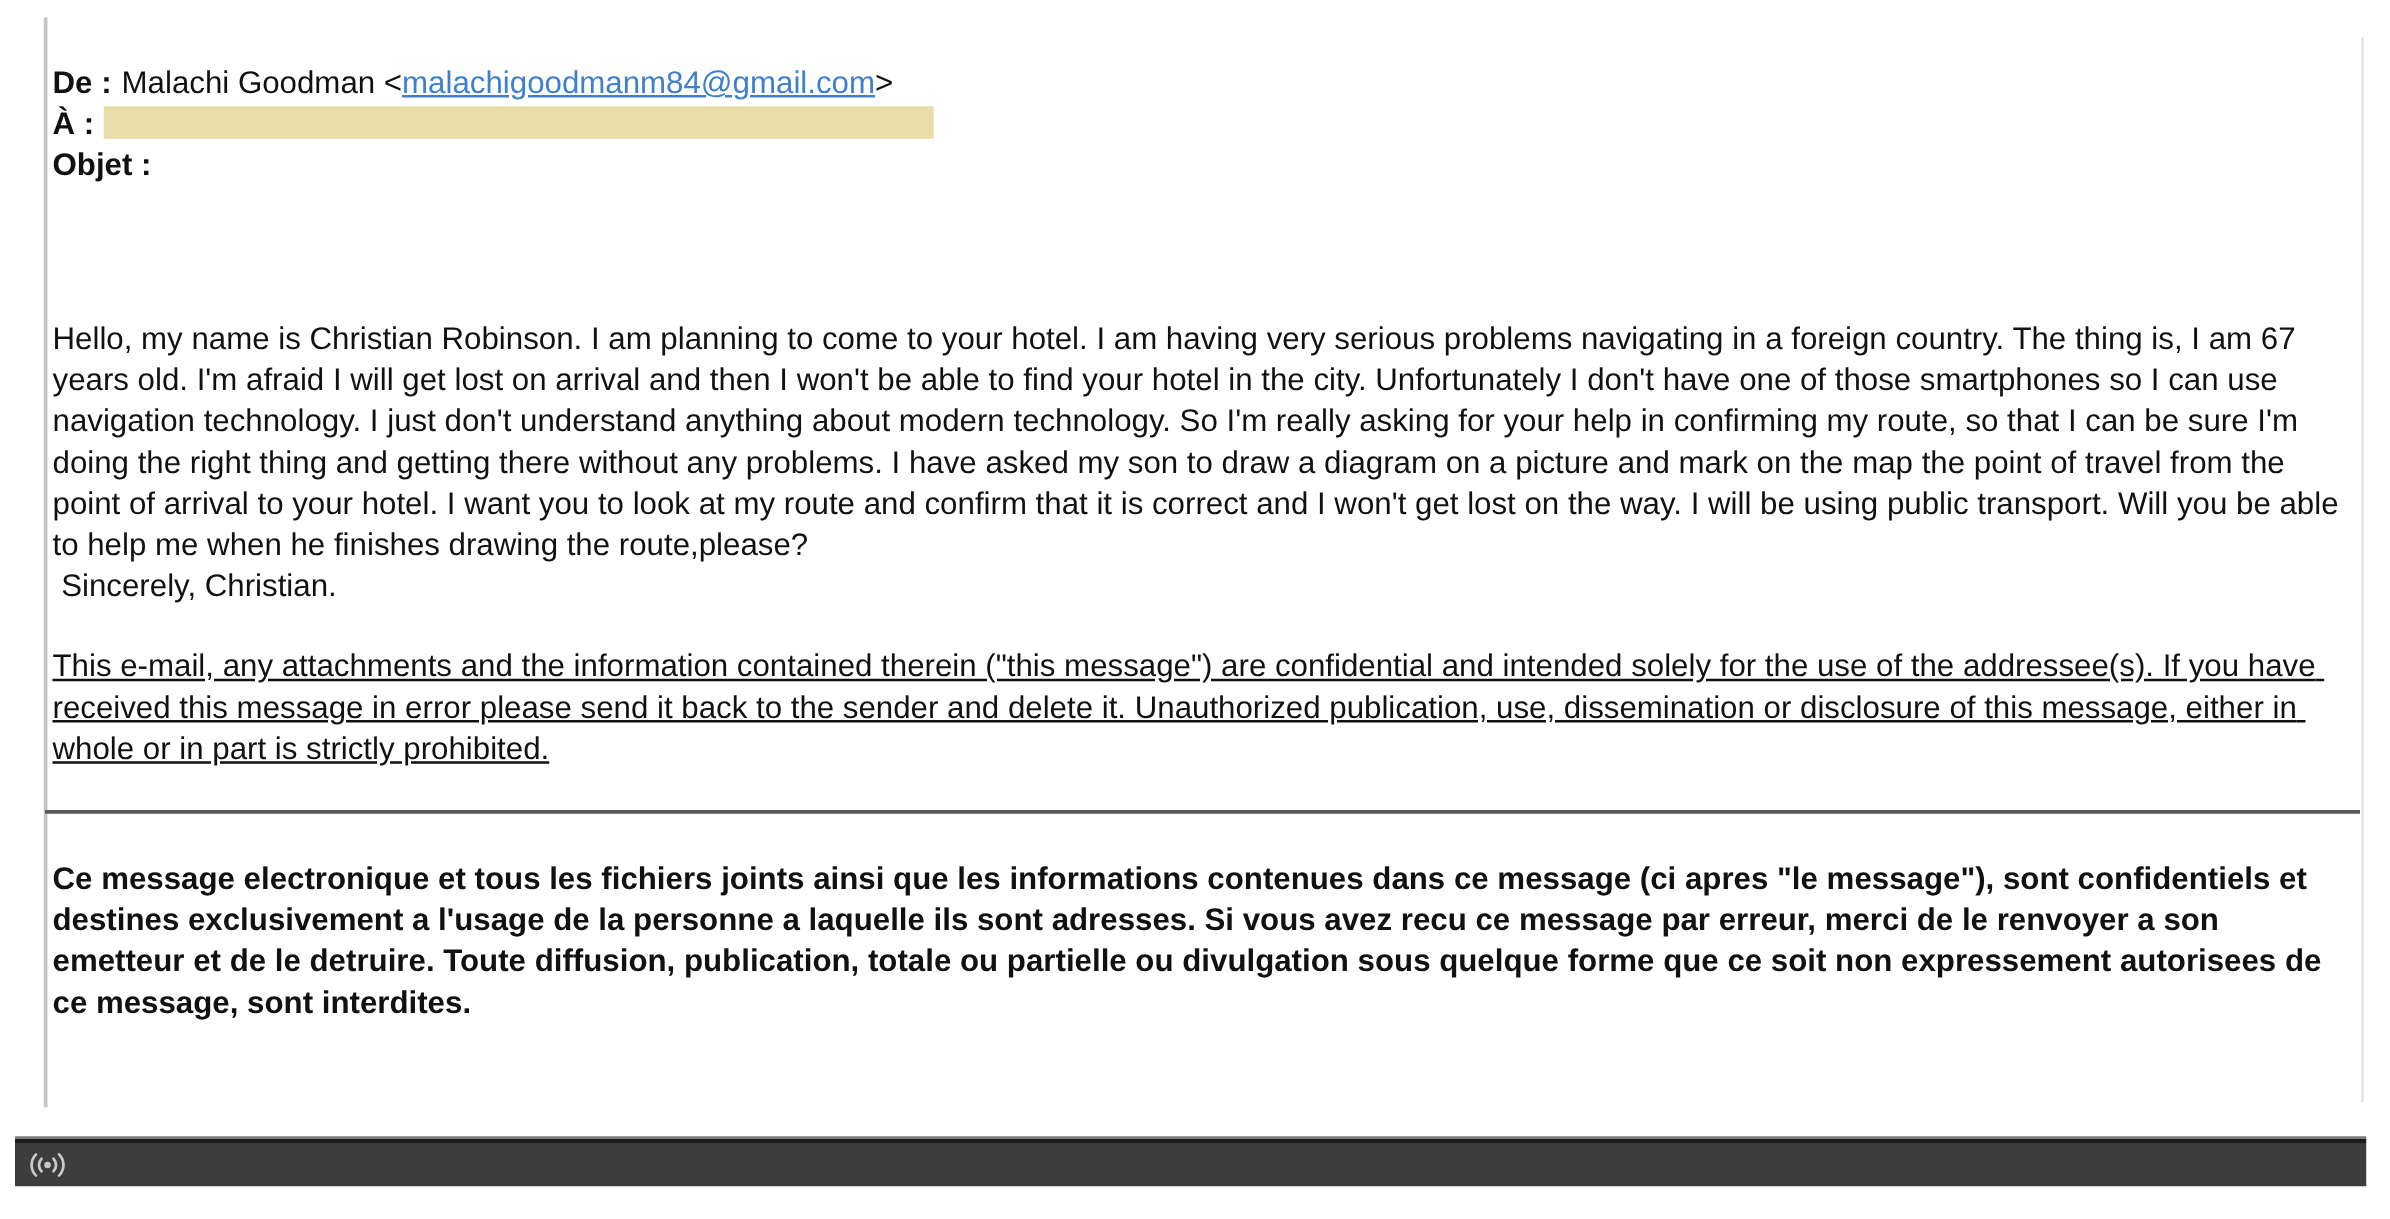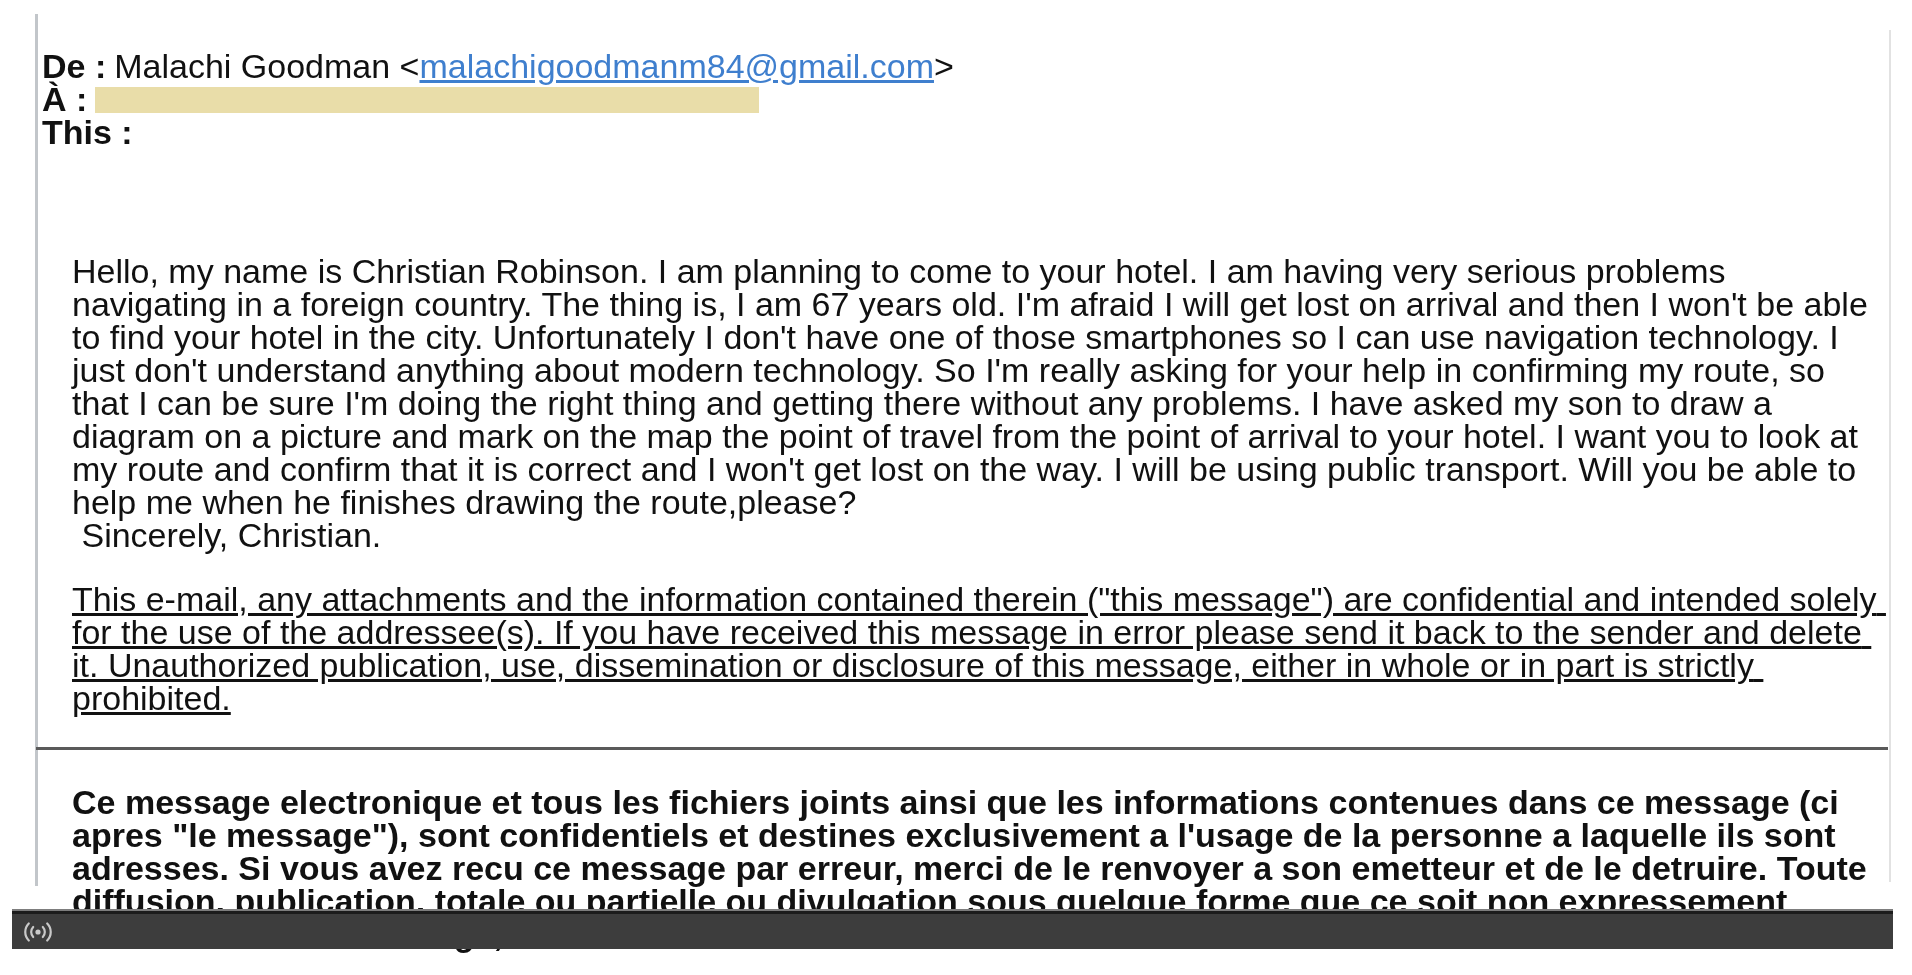--- a/index.html
+++ b/index.html
@@ -24,39 +24,39 @@
     position: absolute;
     left: 1889px; top: 30px;
     width: 2px; height: 852px;
     background: #e2e2e2;
   }
 
   .content {
     position: absolute;
     left: 42px; top: 50px;
     width: 1838px;
-    font-size: 34px;
+    font-size: 25px;
     line-height: 33px;
   }
 
   .hdr-line { white-space: nowrap; }
   .hdr-label { font-weight: 700; margin-right: 8px; }
   .email-link { color: #3f7fce; text-decoration: underline; cursor: pointer; }
 
   .redaction {
     display: inline-block;
     background: #e9dda9;
     height: 26px;
     vertical-align: middle;
     transform: translateY(-2px);
   }
   .redaction.sent { width: 371px; }
   .redaction.to   { width: 664px; }
 
-  .para { white-space: pre-wrap; margin-left: 30px; }
+  .para { white-space: pre-wrap; }
   .para-main { margin-top: 106px; }
   .para-disclaimer-en { margin-top: 31px; text-decoration: underline; }
   .para-disclaimer-fr { margin-top: 36px; font-weight: bold; }
 
   .divider {
     margin-top: 32px;
     margin-left: -6px;
     width: 1852px;
     height: 3px;
     background: #5a5a5a;
@@ -86,21 +86,21 @@
   <div class="content">
 
     <div class="email-headers">
       <div class="hdr-line">
         <span class="hdr-label">De :</span><span>Malachi Goodman &lt;</span><a class="email-link">malachigoodmanm84@gmail.com</a><span>&gt;</span>
       </div>
       <div class="hdr-line">
         <span class="hdr-label">À :</span><span class="redaction to"></span>
       </div>
       <div class="hdr-line">
-        <span class="hdr-label">This :</span>
+        <span class="hdr-label">Objet :</span>
       </div>
     </div>
 
     <div class="para para-main">Hello, my name is Christian Robinson. I am planning to come to your hotel. I am having very serious problems navigating in a foreign country. The thing is, I am 67 years old. I'm afraid I will get lost on arrival and then I won't be able to find your hotel in the city. Unfortunately I don't have one of those smartphones so I can use navigation technology. I just don't understand anything about modern technology. So I'm really asking for your help in confirming my route, so that I can be sure I'm doing the right thing and getting there without any problems. I have asked my son to draw a diagram on a picture and mark on the map the point of travel from the point of arrival to your hotel. I want you to look at my route and confirm that it is correct and I won't get lost on the way. I will be using public transport. Will you be able to help me when he finishes drawing the route,please?
  Sincerely, Christian.</div>
 
     <div class="para para-disclaimer-en">This e-mail, any attachments and the information contained therein ("this message") are confidential and intended solely for the use of the addressee(s). If you have received this message in error please send it back to the sender and delete it. Unauthorized publication, use, dissemination or disclosure of this message, either in whole or in part is strictly prohibited.</div>
 
     <div class="divider"></div>
 

